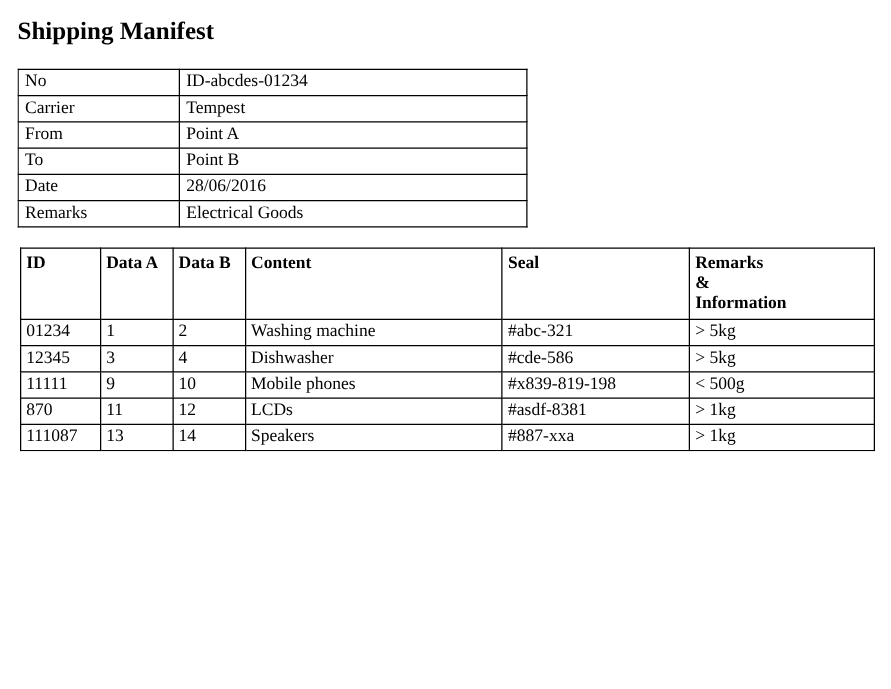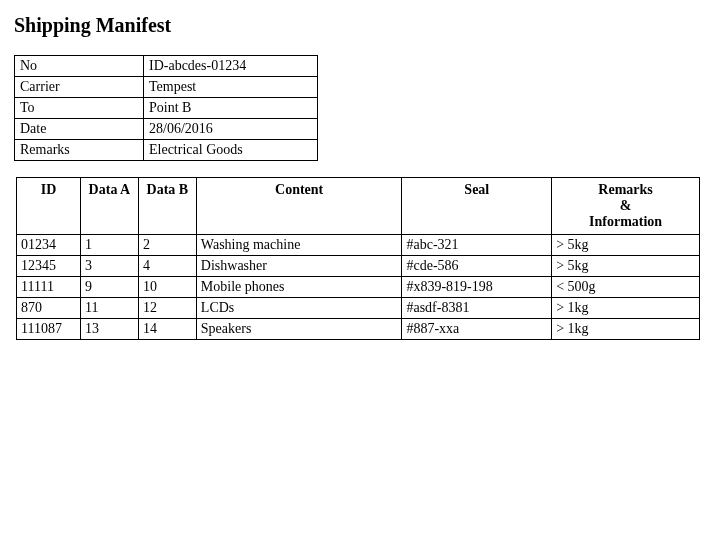--- a/index.html
+++ b/index.html
@@ -13,21 +13,21 @@
   }
   h2.title {
     font-size: 20px;
     font-weight: bold;
     margin: 0 0 18px 0;
   }
   table {
     border-collapse: collapse;
   }
   table.meta {
-    width: 304px;
+    width: 408px;
     margin-bottom: 16px;
   }
   table.meta td {
     border: 1px solid #000;
     padding: 2px 5px;
     font-size: 14px;
     vertical-align: top;
   }
   table.meta td.key {
     width: 118px;
@@ -38,21 +38,21 @@
   }
   table.items th, table.items td {
     border: 1px solid #000;
     padding: 2px 4px;
     font-size: 14px;
     vertical-align: top;
     text-align: left;
   }
   table.items th {
     font-weight: bold;
-    text-align: center;
+    text-align: left;
     vertical-align: top;
     padding: 4px 4px;
   }
   table.items col.c-id { width: 64px; }
   table.items col.c-da { width: 58px; }
   table.items col.c-db { width: 58px; }
   table.items col.c-content { width: 206px; }
   table.items col.c-seal { width: 150px; }
   table.items col.c-remarks { width: 148px; }
 </style>
@@ -63,20 +63,24 @@
 
 <table class="meta">
   <tbody id="meta-body">
       <tr>
         <td class="key">No</td>
         <td>ID-abcdes-01234</td>
       </tr>
       <tr>
         <td class="key">Carrier</td>
         <td>Tempest</td>
+      </tr>
+      <tr>
+        <td class="key">From</td>
+        <td>Point A</td>
       </tr>
       <tr>
         <td class="key">To</td>
         <td>Point B</td>
       </tr>
       <tr>
         <td class="key">Date</td>
         <td>28/06/2016</td>
       </tr>
       <tr>

